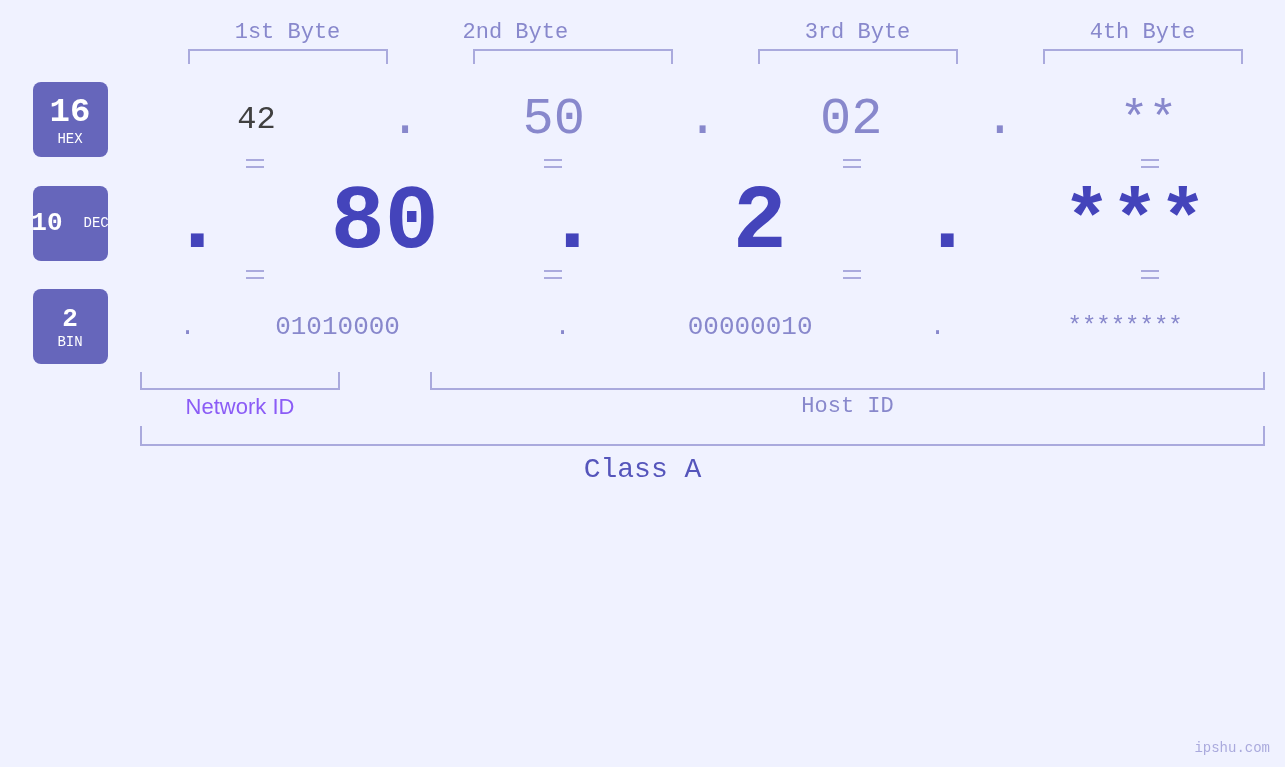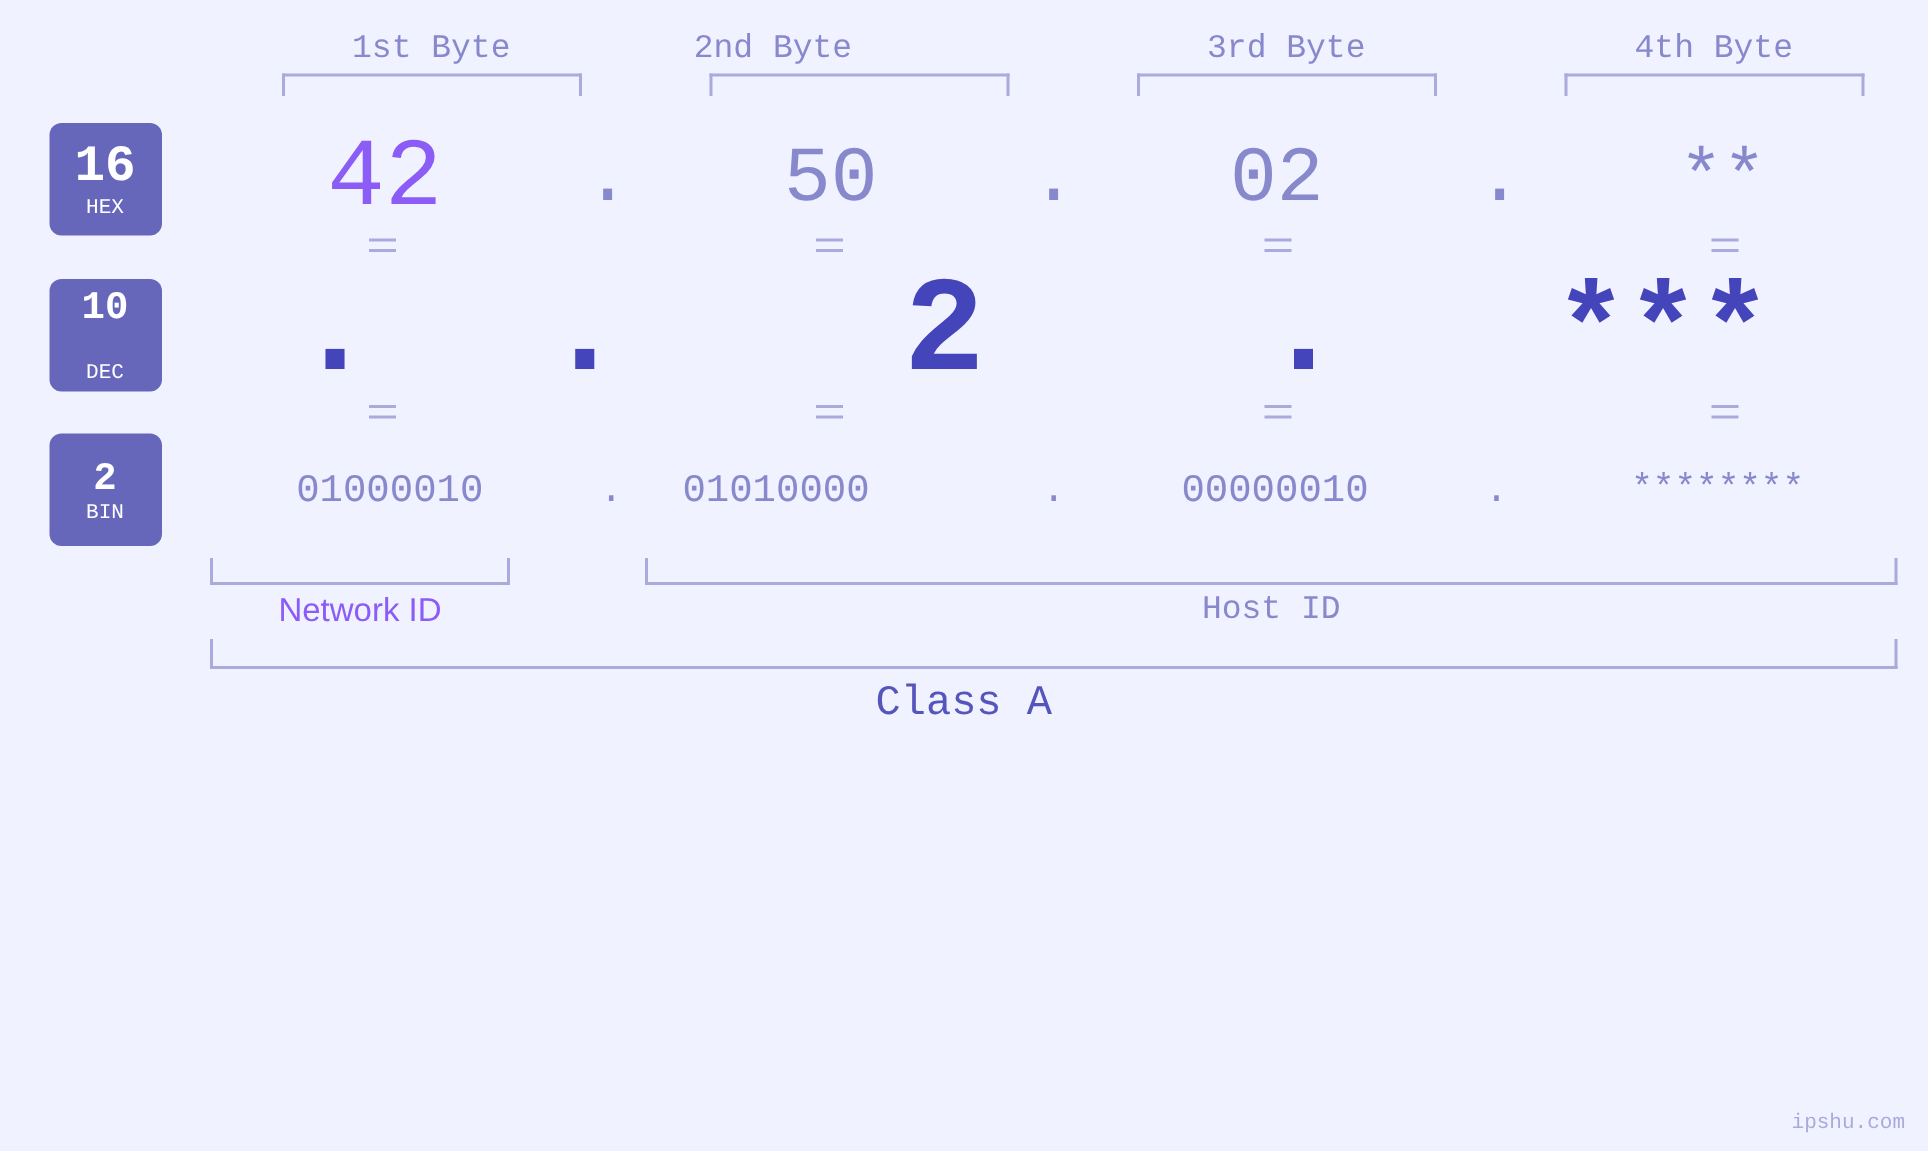--- a/index.html
+++ b/index.html
@@ -31,21 +31,21 @@
 </div>
 
 <div style="display:flex; width:1285px; margin-top:18px; align-items:center;">
   <div style="width:140px; display:flex; justify-content:center; align-items:center;">
     <div style="background:#6666bb; color:white; border-radius:8px; width:75px; height:75px; display:flex; flex-direction:column; align-items:center; justify-content:center;">
       <span style="font-size:34px; font-weight:bold; font-family:'Courier New',monospace;">16</span>
       <span style="font-size:14px; font-family:'Courier New',monospace;text-align:right;">HEX</span>
     </div>
   </div>
   <div style="flex:1; display:flex; align-items:center; justify-content:space-around; padding-right:20px;">
-    <div style="width:200px; text-align:center; font-size:64px; color:#8b5cf6; font-family:'Courier New',monospace;">42</div>
+    <div style="width:200px; text-align:center; font-size:32px; color:#404040; font-family:'Courier New',monospace;">42</div>
     <div style="font-size:52px; color:#8888cc; font-family:'Courier New',monospace;">.</div>
     <div style="width:200px; text-align:center; font-size:52px; color:#8888cc; font-family:'Courier New',monospace;">50</div>
     <div style="font-size:52px; color:#8888cc; font-family:'Courier New',monospace;">.</div>
     <div style="width:200px; text-align:center; font-size:52px; color:#8888cc; font-family:'Courier New',monospace;">02</div>
     <div style="font-size:52px; color:#8888cc; font-family:'Courier New',monospace;">.</div>
     <div style="width:200px; text-align:center; font-size:48px; color:#8888cc; font-family:'Courier New',monospace;">**</div>
   </div>
 </div>
 
 <div style="display:flex; width:1285px; margin-top:2px; align-items:center;">
@@ -68,27 +68,28 @@
     <div style="width:40px;"></div>
     <div style="width:200px; display:flex; flex-direction:column; align-items:center; gap:5px;">
       <div style="width:18px; height:2px; background:#aaaadd;"></div>
       <div style="width:18px; height:2px; background:#aaaadd;"></div>
     </div>
   </div>
 </div>
 
 <div style="display:flex; width:1285px; margin-top:10px; align-items:center;">
   <div style="width:140px; display:flex; justify-content:center; align-items:center;">
-    <div style="background:#6666bb; color:white; border-radius:8px; width:75px; height:75px; display:flex; flex-direction:column; align-items:center; justify-content:center;gap:21px;">
+    <div style="background:#6666bb; color:white; border-radius:8px; width:75px; height:75px; display:flex; flex-direction:row; align-items:center; justify-content:center;gap:21px;">
       <span style="font-size:26px; font-weight:bold; font-family:'Courier New',monospace;">10</span>
       <span style="font-size:14px; font-family:'Courier New',monospace;">DEC</span>
     </div>
   </div>
   <div style="flex:1; display:flex; align-items:center; justify-content:space-around; padding-right:20px;">
     <div style="font-size:90px; font-weight:bold; color:#4444bb; font-family:'Courier New',monospace; line-height:1;">.</div>
+    <div style="width:200px; text-align:center; font-size:90px; font-weight:bold; color:#4444bb; font-family:'Courier New',monospace; line-height:1;">80</div>
     <div style="font-size:90px; font-weight:bold; color:#4444bb; font-family:'Courier New',monospace; line-height:1;">.</div>
     <div style="width:200px; text-align:center; font-size:90px; font-weight:bold; color:#4444bb; font-family:'Courier New',monospace; line-height:1;">2</div>
     <div style="font-size:90px; font-weight:bold; color:#4444bb; font-family:'Courier New',monospace; line-height:1;">.</div>
     <div style="width:200px; text-align:center; font-size:80px; font-weight:bold; color:#4444bb; font-family:'Courier New',monospace; line-height:1;">***</div>
   </div>
 </div>
 
 <div style="display:flex; width:1285px; margin-top:2px; align-items:center;">
   <div style="width:140px;"></div>
   <div style="flex:1; display:flex; align-items:center; justify-content:space-around; padding-right:20px;">
@@ -115,21 +116,20 @@
 </div>
 
 <div style="display:flex; width:1285px; margin-top:10px; align-items:center;">
   <div style="width:140px; display:flex; justify-content:center; align-items:center;">
     <div style="background:#6666bb; color:white; border-radius:8px; width:75px; height:75px; display:flex; flex-direction:column; align-items:center; justify-content:center;">
       <span style="font-size:26px; font-weight:bold; font-family:'Courier New',monospace;">2</span>
       <span style="font-size:14px; font-family:'Courier New',monospace;">BIN</span>
     </div>
   </div>
   <div style="flex:1; display:flex; align-items:center; justify-content:space-around; padding-right:20px;">
-    <div style="width:200px; text-align:center; font-size:26px; color:#8888cc; font-family:'Courier New',monospace;">01000010</div>
     <div style="font-size:26px; color:#8888cc; font-family:'Courier New',monospace;">.</div>
     <div style="width:200px; font-size:26px; color:#8888cc; font-family:'Courier New',monospace;">01010000</div>
     <div style="font-size:26px; color:#8888cc; font-family:'Courier New',monospace;">.</div>
     <div style="width:200px; text-align:center; font-size:26px; color:#8888cc; font-family:'Courier New',monospace;">00000010</div>
     <div style="font-size:26px; color:#8888cc; font-family:'Courier New',monospace;">.</div>
     <div style="width:200px; text-align:center; font-size:24px; color:#8888cc; font-family:'Courier New',monospace;">********</div>
   </div>
 </div>
 
 <div style="display:flex; width:1285px; margin-top:8px; align-items:flex-start;">

